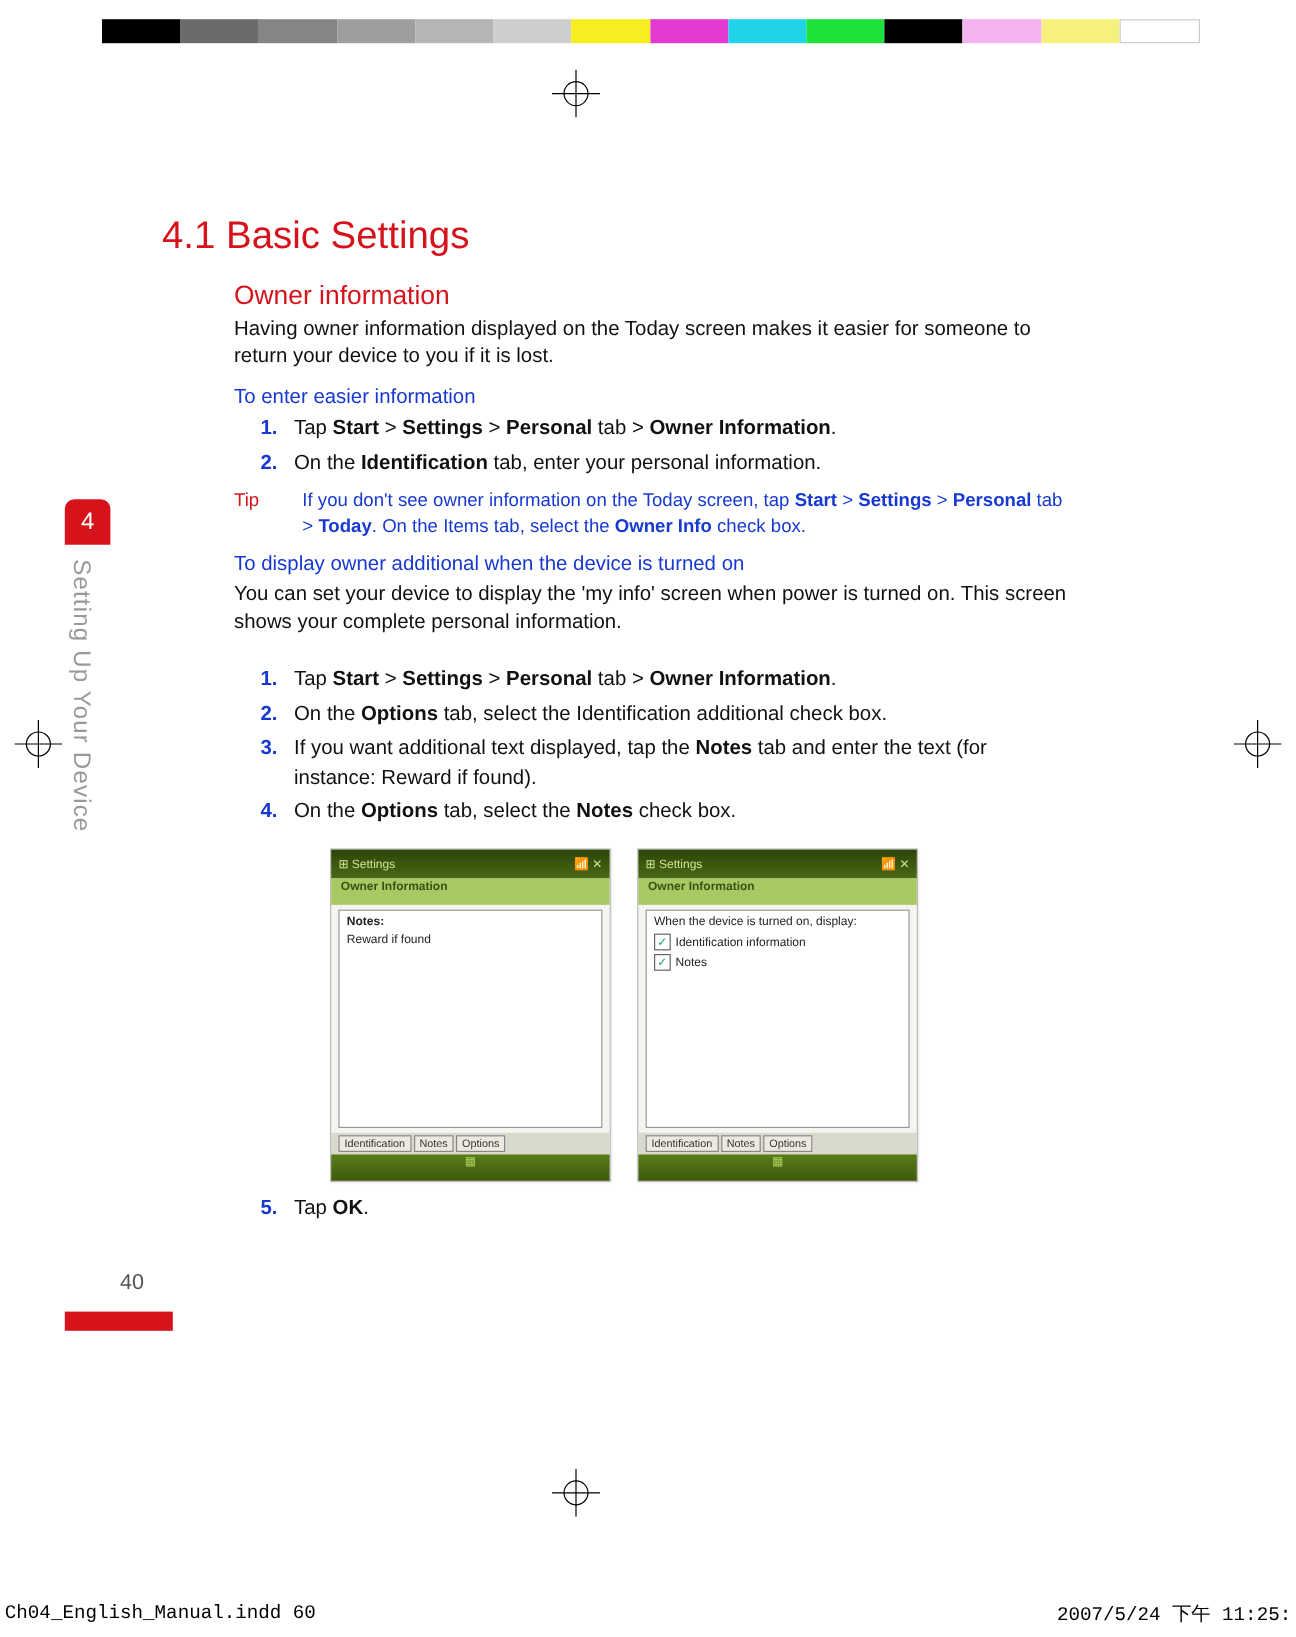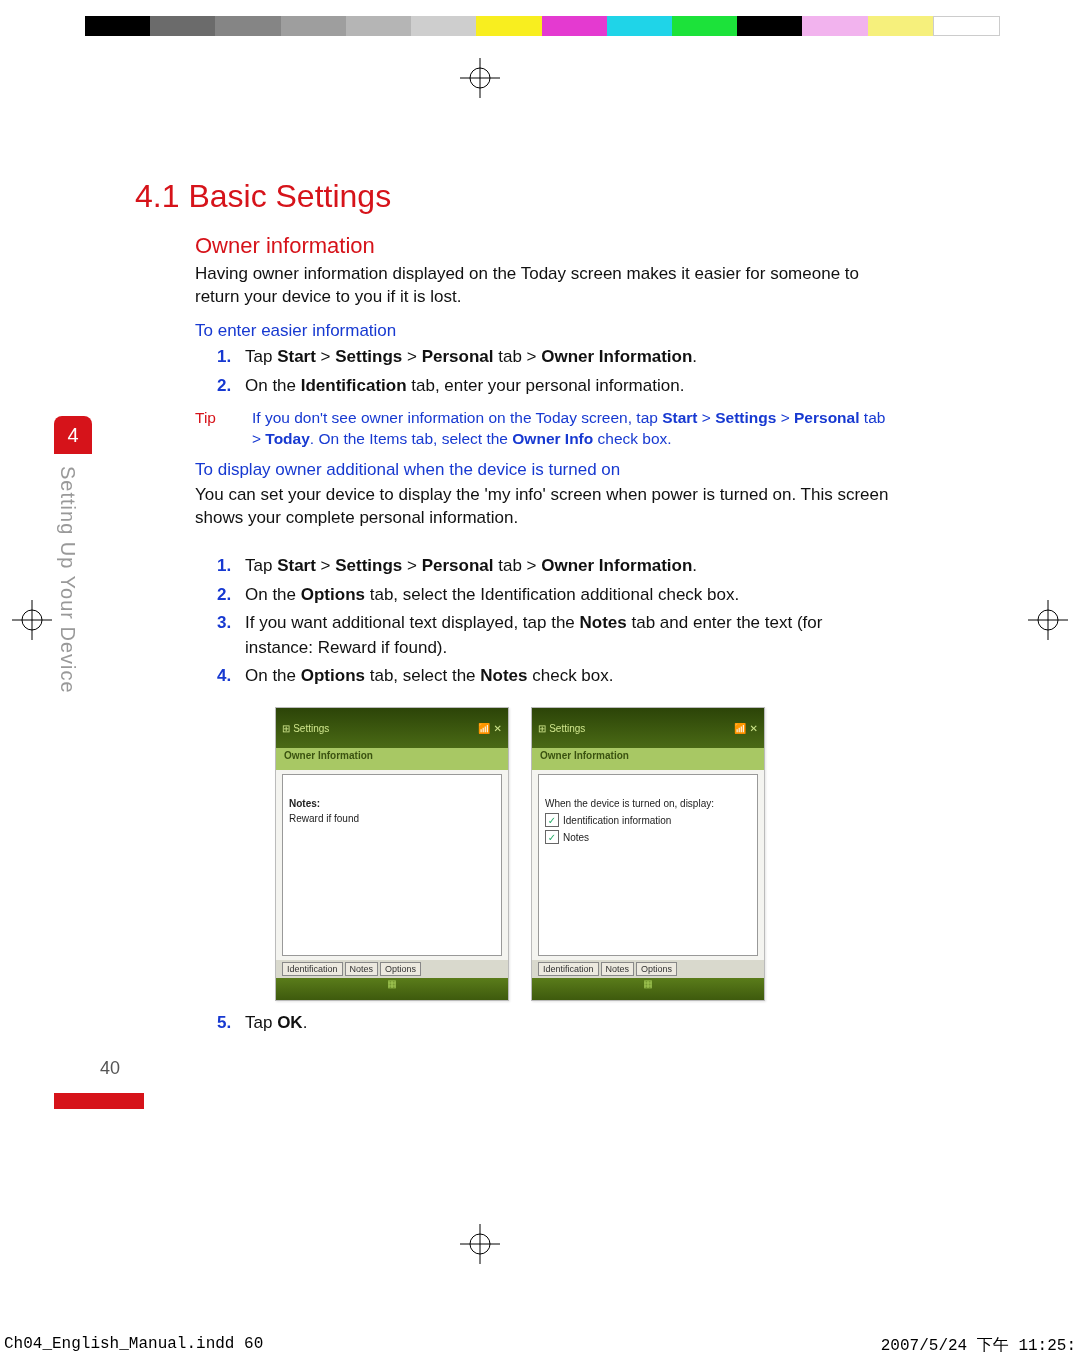--- a/index.html
+++ b/index.html
@@ -146,27 +146,27 @@
     gap: 22px;
     margin: 18px 0 10px 80px;
   }
   .phone {
     width: 232px;
     border: 1px solid #bbb;
     background: #f4f4f0;
     font-size: 10px;
     box-shadow: 1px 1px 2px rgba(0,0,0,0.1);
   }
-  .ph-top { height: 40px; background: linear-gradient(#2c4408,#4a6a15); display:flex; align-items:center; justify-content:space-between; padding:0 6px; color:#cfe58c; }
+  .ph-top { height: 24px; background: linear-gradient(#2c4408,#4a6a15); display:flex; align-items:center; justify-content:space-between; padding:0 6px; color:#cfe58c; }
   .ph-title { height: 18px; background: #a8c864; color:#3a5210; padding: 2px 8px; font-weight:bold; }
   .ph-body { background:#fff; border:1px solid #999; margin: 4px 6px; height: 172px; padding: 4px 6px; color:#222; overflow:hidden; }
   .ph-tabs { display:flex; gap:2px; padding: 2px 6px; background:#d9d9cd; }
   .ph-tab { border:1px solid #888; background:#ece9df; padding:1px 4px; font-size:9px; color:#333; }
   .ph-bot { height: 22px; background: linear-gradient(#5a7c1a,#3e5a0d); text-align:center; color:#a9d05a; }
-  .ph-bodylabel { font-weight:bold; margin-bottom:4px;margin-top:19px; }
+  .ph-bodylabel { font-weight:bold; margin-bottom:4px; }
   .ph-chk { display:flex; align-items:center; gap:4px; margin:3px 0; }
   .ph-chk .box { width:12px; height:12px; border:1px solid #666; display:inline-flex; align-items:center; justify-content:center; font-size:10px; color:#2a6; }
 </style>
 </head>
 <body>
 
 <div class="colorbar">
   <div style="background:#000"></div>
     <div style="background:#6b6b6b"></div>
     <div style="background:#858585"></div>

